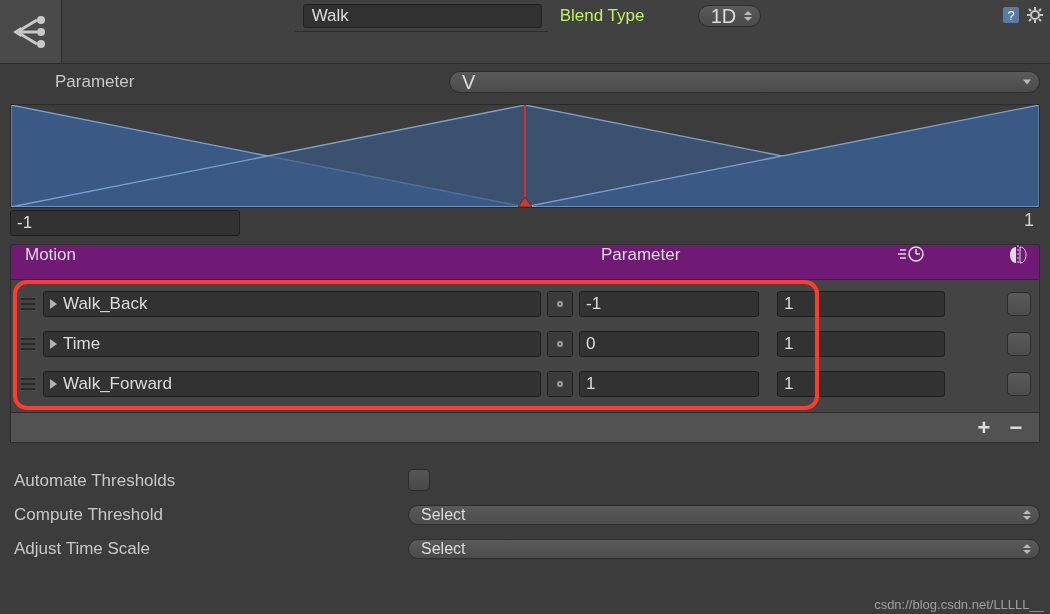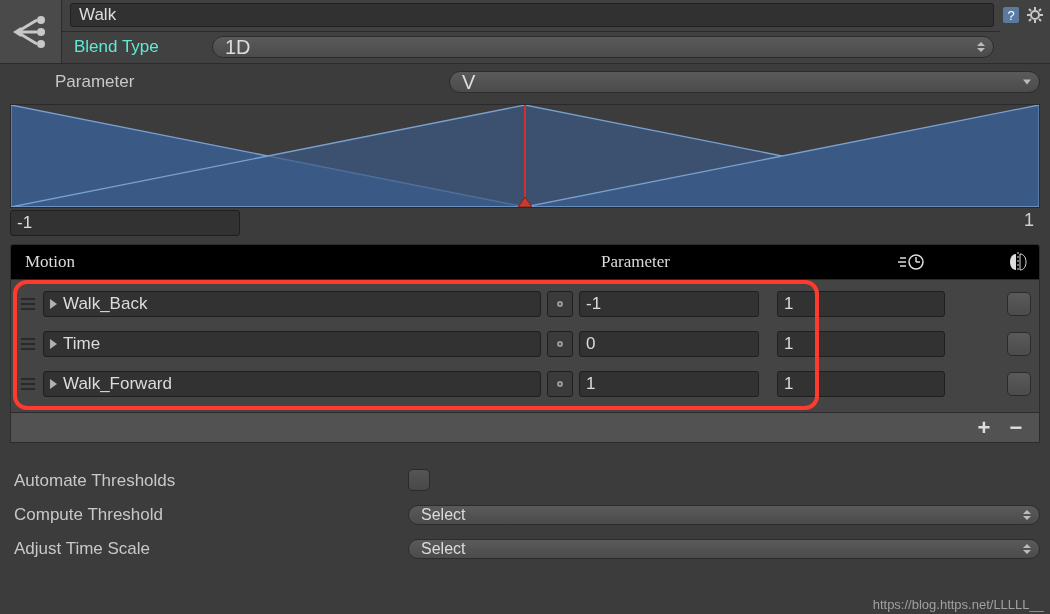--- a/index.html
+++ b/index.html
@@ -23,35 +23,35 @@
     width: 62px;
     display: flex;
     align-items: center;
     justify-content: center;
     background: #4a4a4a;
     border-right: 1px solid #2b2b2b;
   }
   .topbar-fields {
     flex: 1;
     display: flex;
-    flex-direction: column;
+    flex-direction: row;
     justify-content: center;
   }
   .tf-row {
     display: flex;
     align-items: center;
     height: 32px;
     gap: 10px;
     padding-right: 6px;
   }
   .tf-row:first-child { border-bottom: 1px solid #2b2b2b; }
   .tf-label {
     width: 140px;
     padding-left: 12px;
-    color: #5eead4;
+    color: #bef264;
   }
   .name-input {
     flex: 1;
     height: 24px;
     background: #313131;
     border: 1px solid #202020;
     border-radius: 3px;
     color: #dcdcdc;
     padding: 0 8px;
     font-size: 17px;
@@ -127,28 +127,27 @@
     color: #dcdcdc;
     padding: 0 6px;
   }
   .axis-max { margin-left: auto; padding-right: 6px; font-size: 18px; color: #cfcfcf; }
 
   .table-area {
     margin: 4px 10px 0 10px;
   }
   .thead {
     display: flex;
-    align-items: center;
+    align-items: flex-start;
     height: 36px;
-    background: #000000;
+    background: #701a75;
     border: 1px solid #2c2c2c;
     border-radius: 3px 3px 0 0;
     padding: 0 8px;
     color: #dcdcdc;
-    font-family: Liberation Serif, serif;
   }
   .thead .col-motion { flex: 0 0 582px; padding-left: 6px; }
   .thead .col-threshold { flex: 0 0 256px; }
   .thead .col-speed { flex: 0 0 110px; display:flex; justify-content:center; }
   .thead .col-mirror { flex: 1; display:flex; justify-content:flex-end; padding-right:2px; }
 
   .tbody {
     position: relative;
     background: #444;
     border: 1px solid #2c2c2c;
@@ -475,13 +474,13 @@
     <div class="bselect">
       <span>Select</span>
       <div class="arrows">
           <span class="up"></span>
           <span class="dn"></span>
         </div>
     </div>
   </div>
 </div>
 
-<div class="watermark">https://blog.https.net/LLLLL__</div>
+<div class="watermark">csdn://blog.csdn.net/LLLLL__</div>
 
 </body></html>

